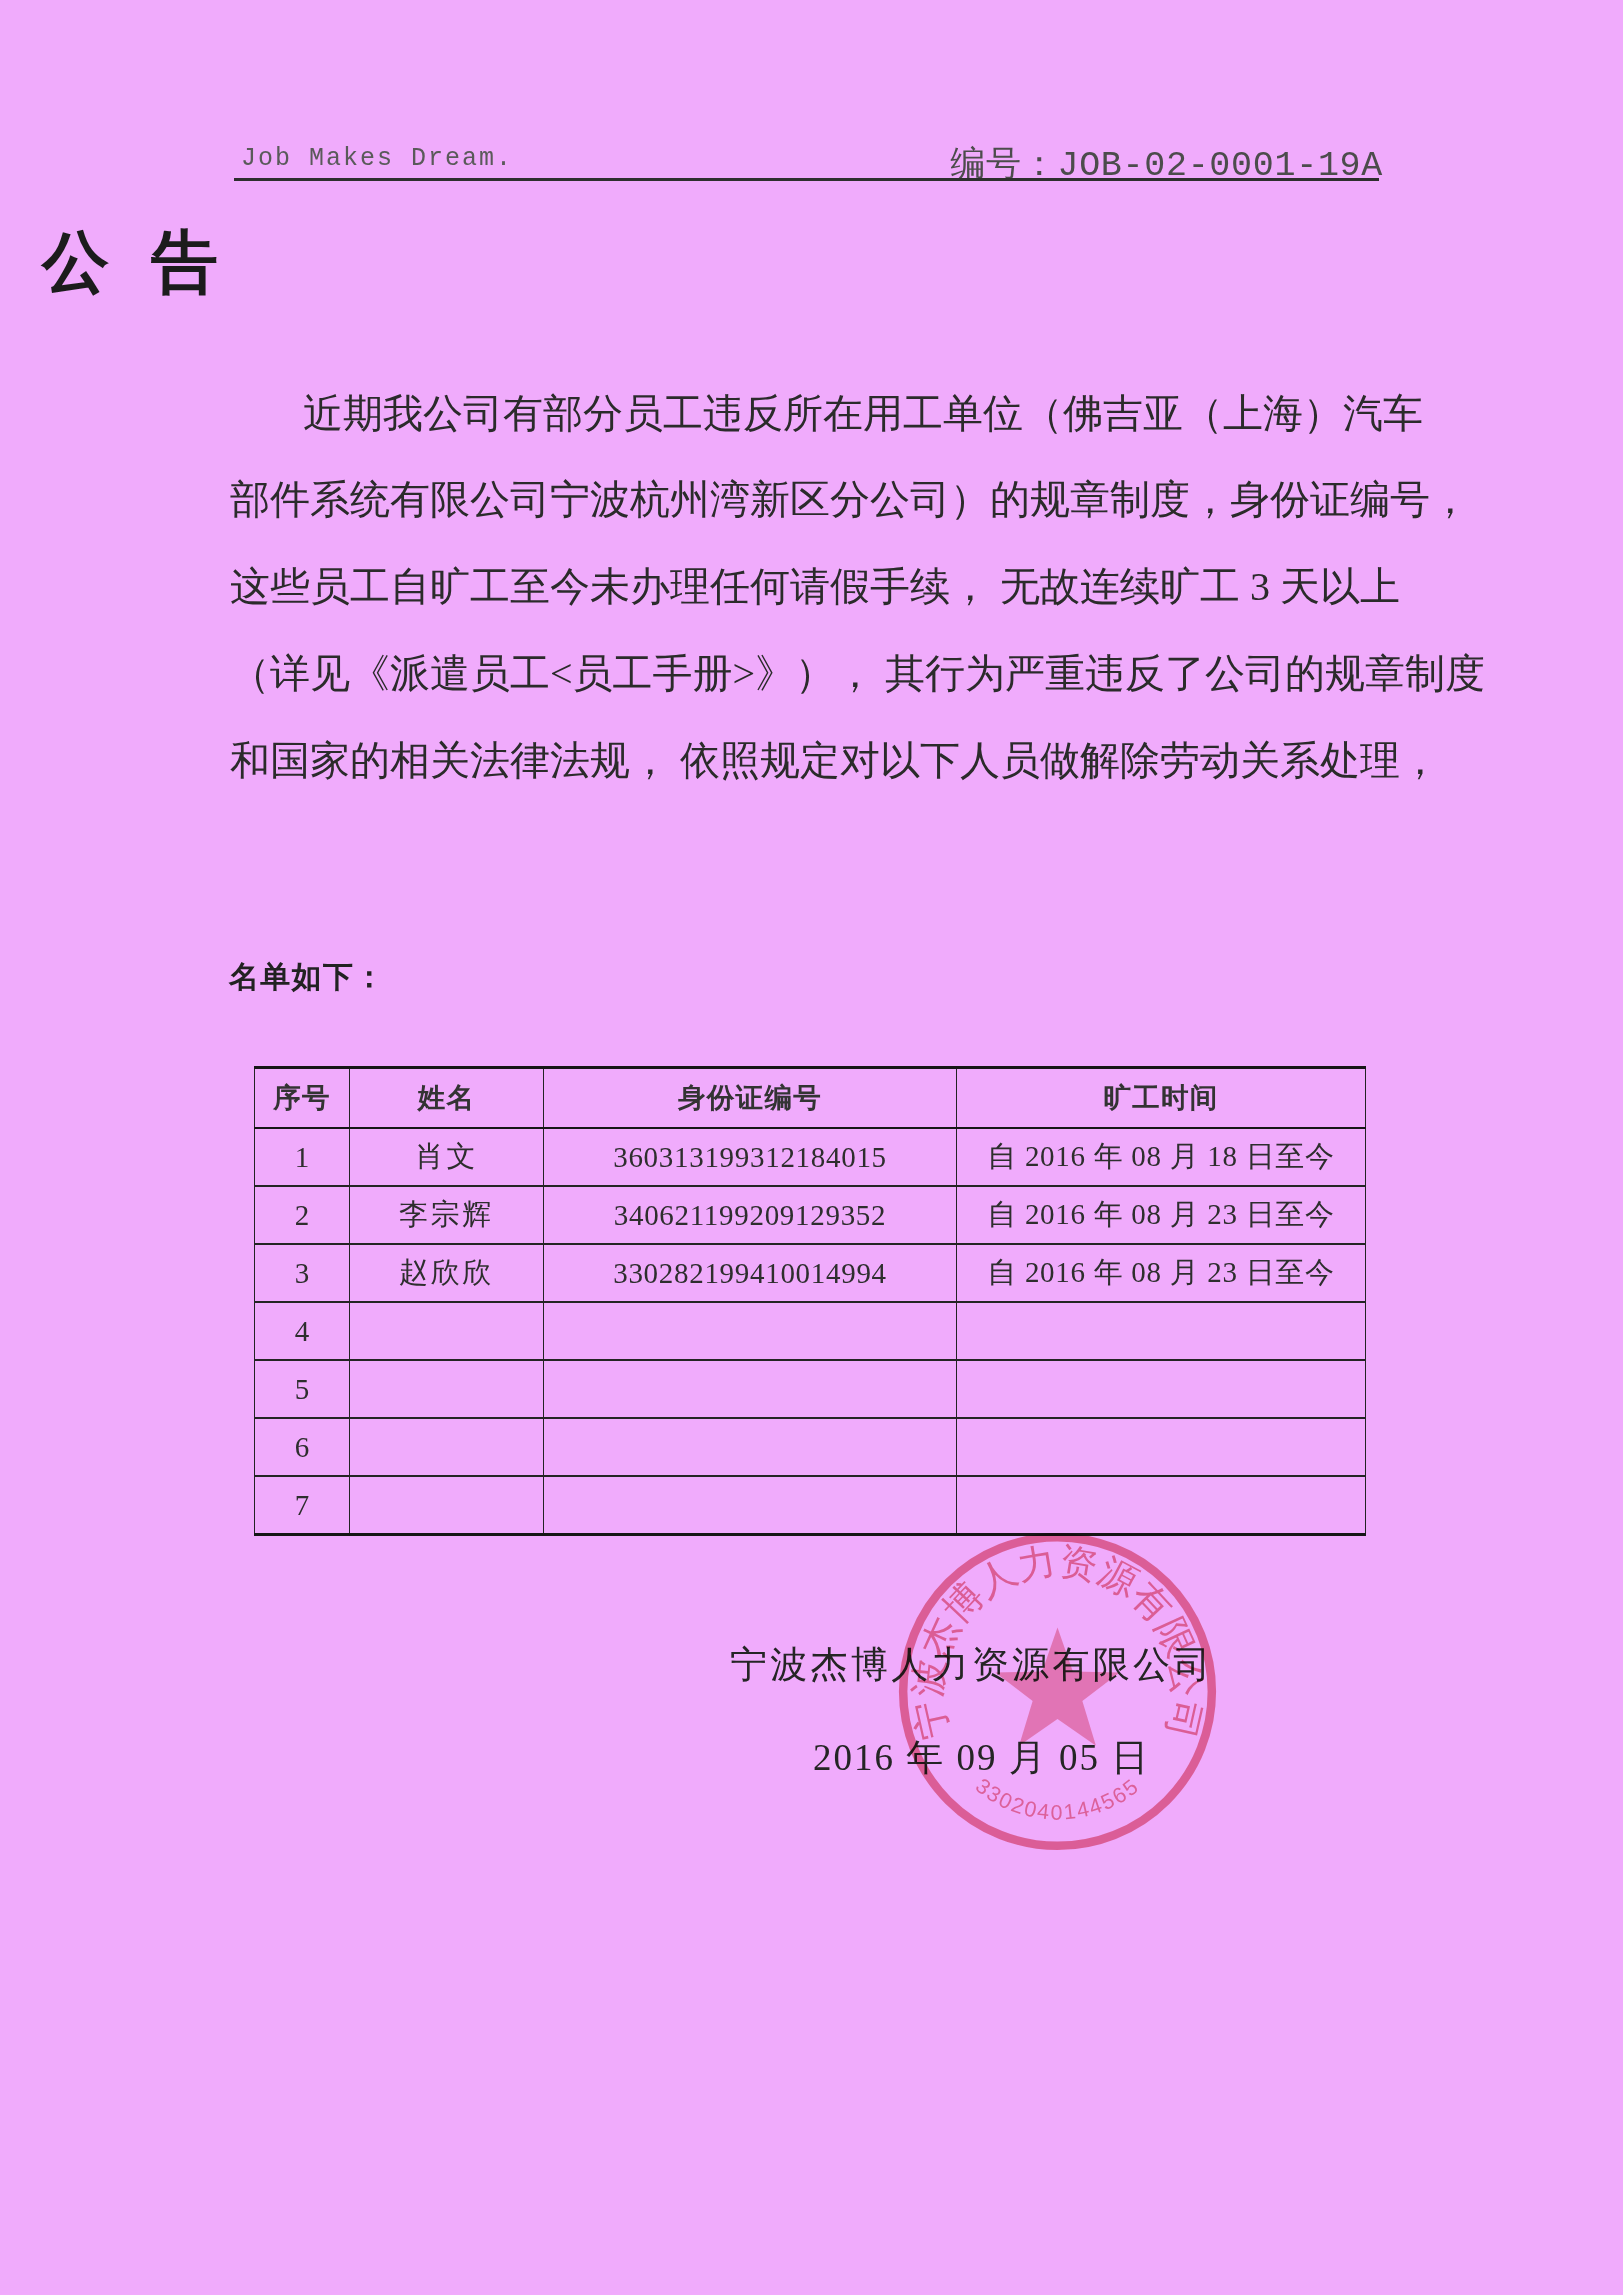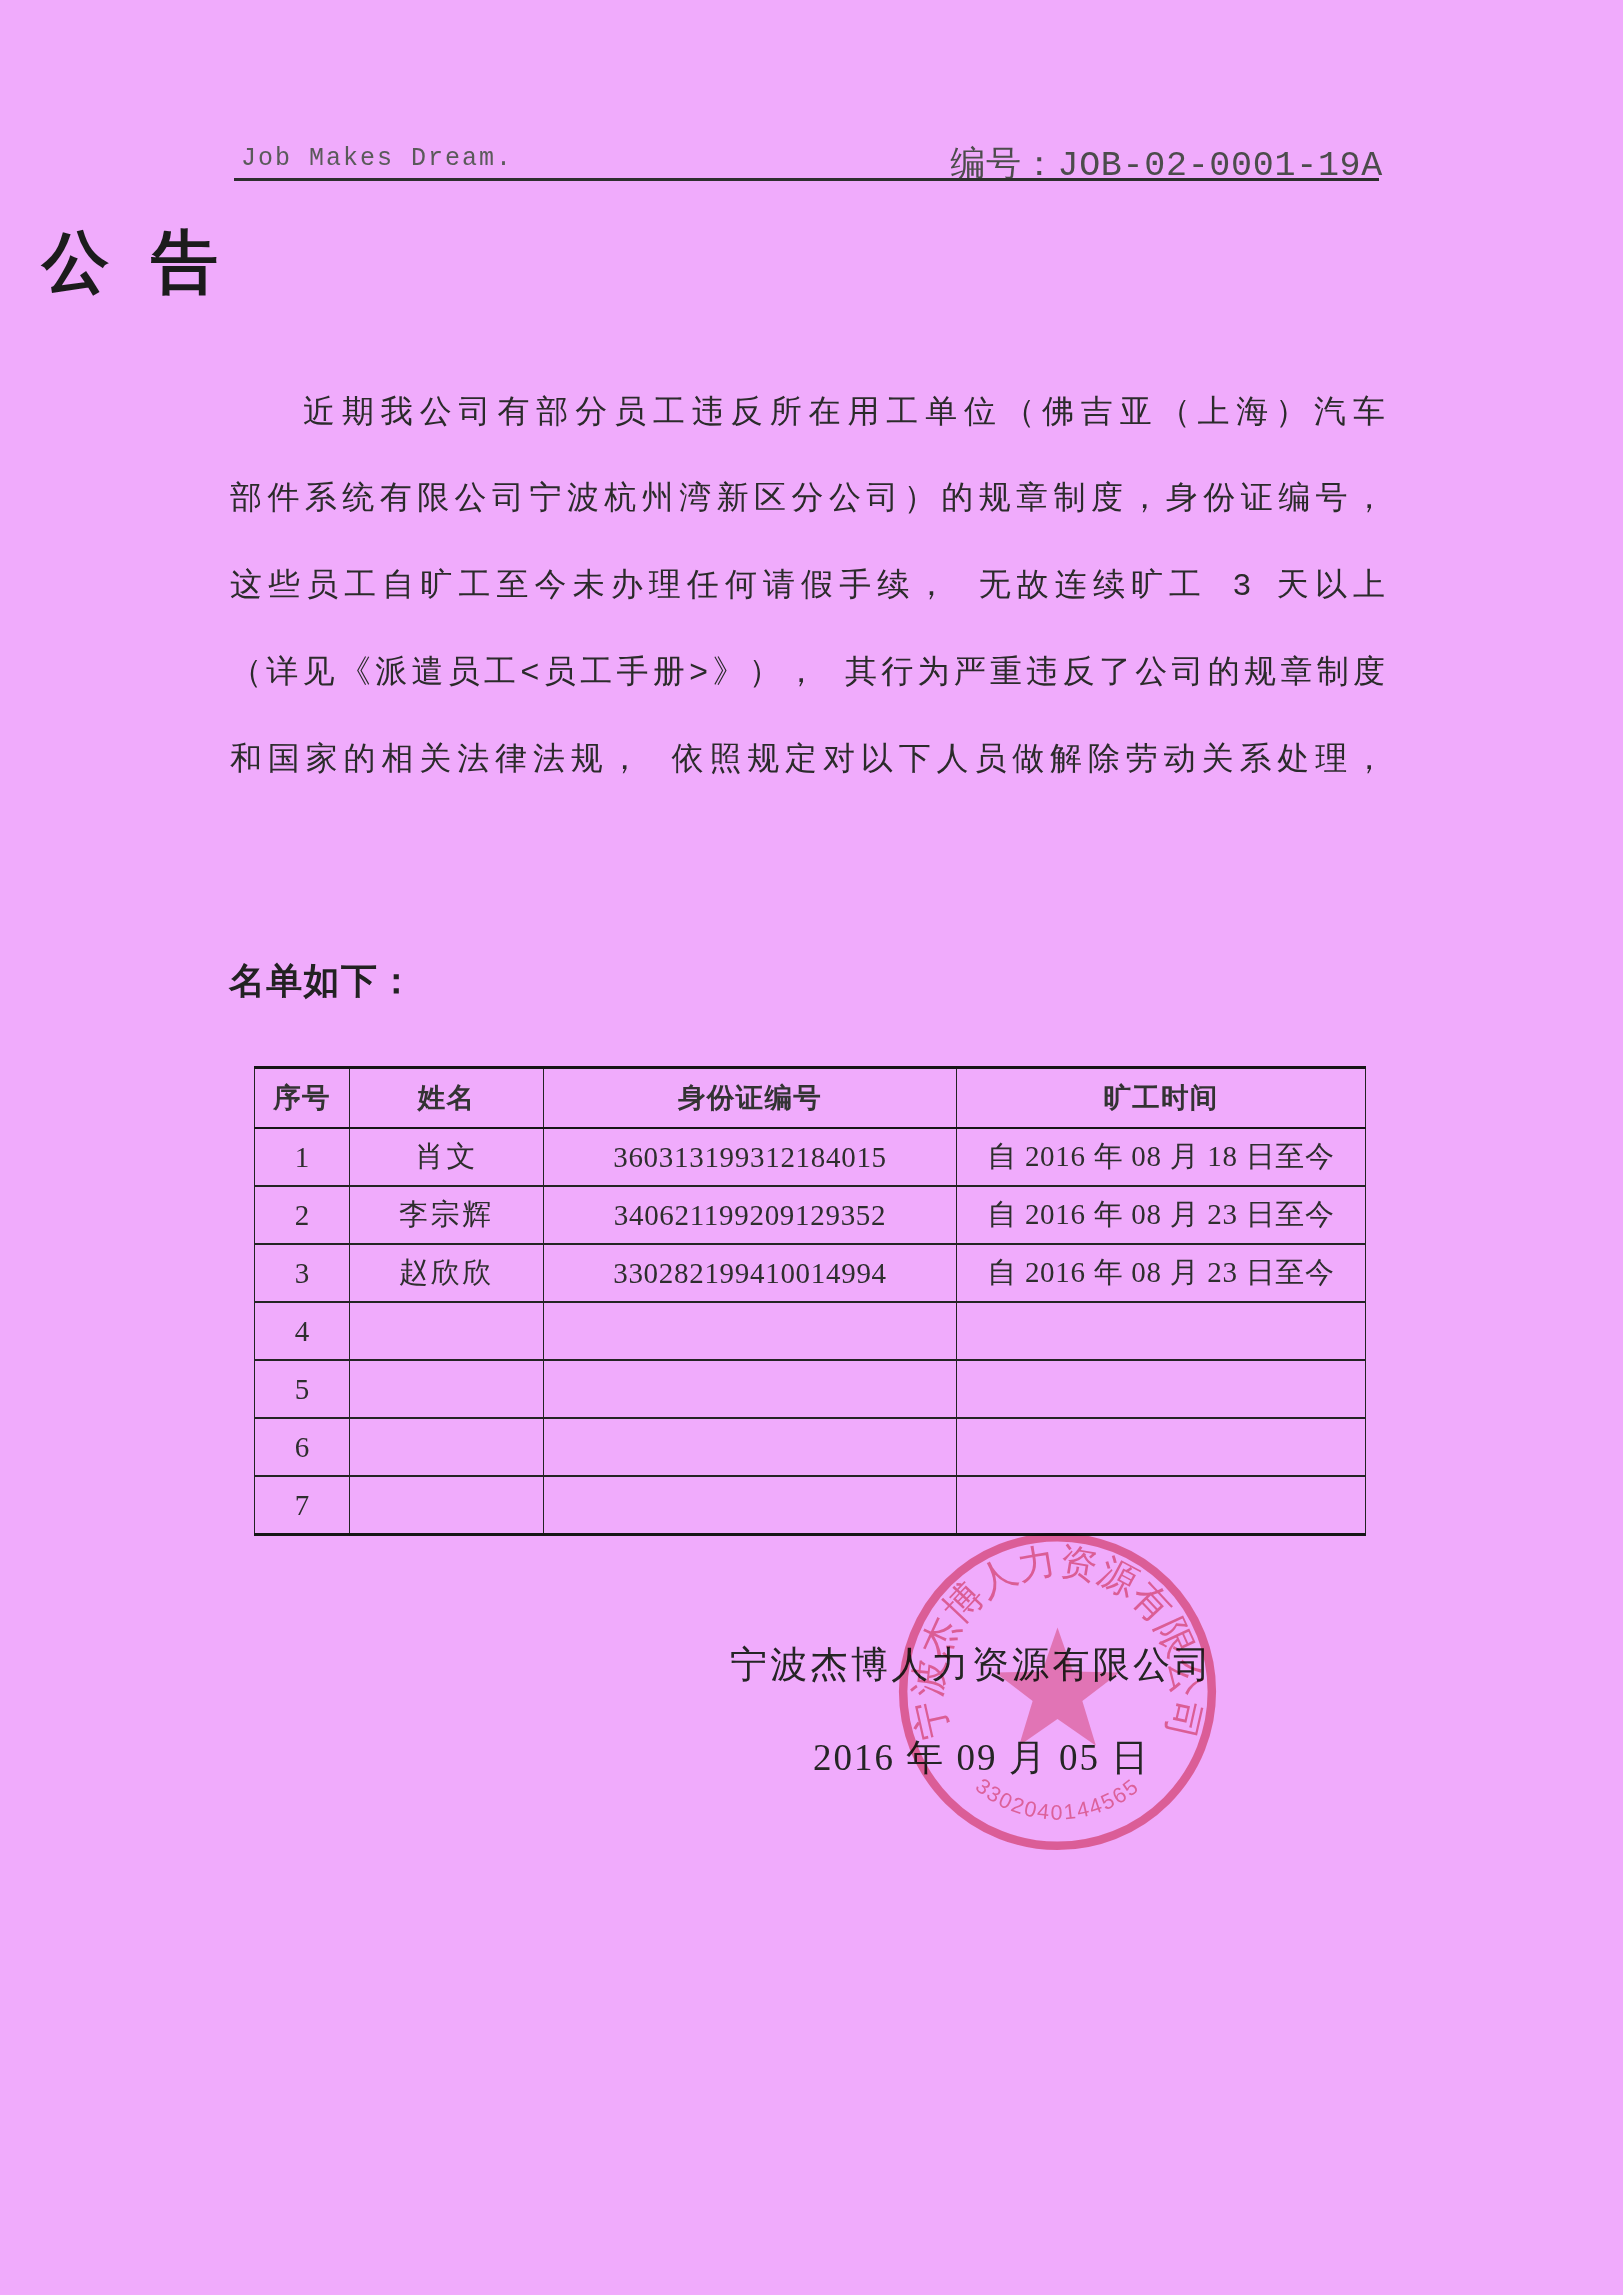--- a/index.html
+++ b/index.html
@@ -29,32 +29,31 @@
   
   .doc-title {
     position:absolute; left:0; top:217px; width:1623px;
     text-align:left;
     font-size:67px; font-weight:bold; color:#1c1c1c;
     letter-spacing:42px; padding-left:42px; box-sizing:border-box;
   }
   
   .body-line {
     position:absolute; left:230px; width:1155px; height:39px;
-    font-size:32px; line-height:39px; color:#2b2b2b;
+    font-size:40px; line-height:39px; color:#2b2b2b;
     text-align:justify; text-align-last:justify;
     white-space:nowrap;
     box-sizing:border-box;
-    font-family:Liberation Mono, monospace;
   }
   .body-line.indent { padding-left:73px; }
   .body-line.last { text-align-last:left; letter-spacing:3.9px; }
   
   .list-label {
     position:absolute; left:229px; top:957px;
-    font-size:36px; font-weight:bold; color:#222;
+    font-size:30px; font-weight:bold; color:#222;
     letter-spacing:1.3px;
   }
   
   .doc-table {
     position:absolute; left:254px; top:1066px;
     border-collapse:collapse; table-layout:fixed;
     width:1111px;
   }
   .doc-table th, .doc-table td {
     border:1.3px solid #242424;

